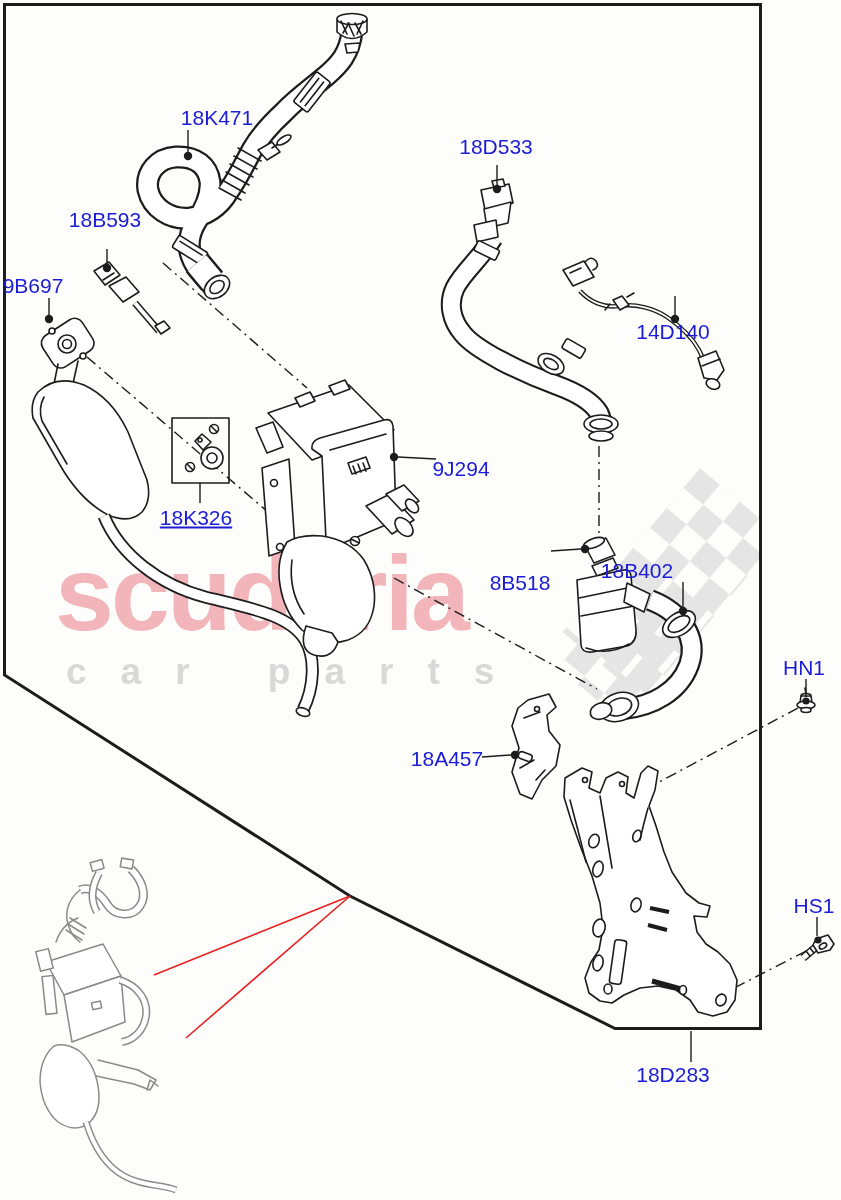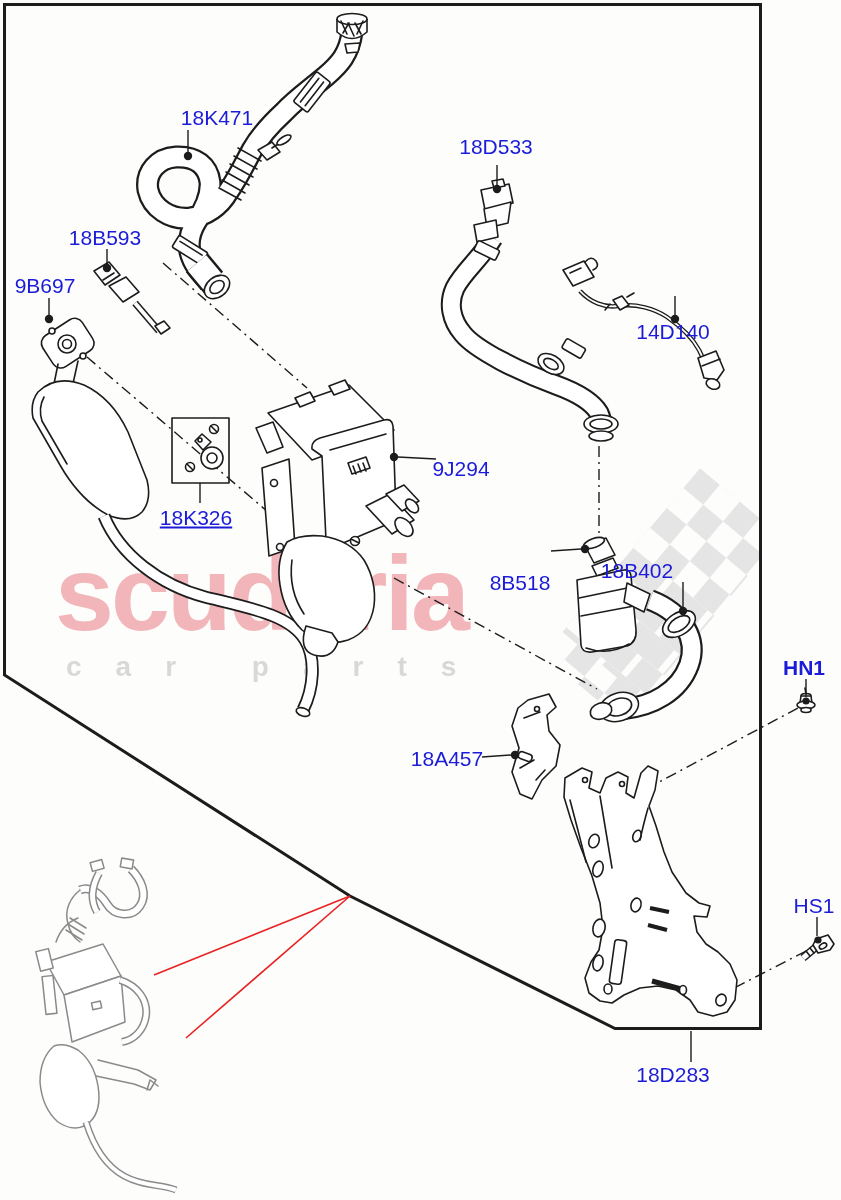--- a/index.html
+++ b/index.html
@@ -7,21 +7,21 @@
     position:relative;width:841px;height:1200px;overflow:hidden;
     background:#fdfefc;font-family:"Liberation Sans",sans-serif;
   }
   .wm-brand{
     position:absolute;left:55px;top:540px;line-height:1;
     font-family:"Liberation Sans",sans-serif;font-weight:bold;font-size:106px;
     letter-spacing:-3px;color:var(--wmtext,#f2b5b9);z-index:1;user-select:none;
   }
   .wm-sub{
     position:absolute;left:66px;top:653px;line-height:1;
-    font-family:"Liberation Sans",sans-serif;font-weight:bold;font-size:28px;
+    font-family:"Liberation Sans",sans-serif;font-weight:bold;font-size:37px;
     letter-spacing:34px;color:var(--wmsub,#d8d8d8);z-index:1;user-select:none;
   }
   svg.art{position:absolute;left:0;top:0;z-index:2;}
   .callout{
     position:absolute;transform:translate(-50%,-50%);z-index:3;
     font-family:"Liberation Sans",sans-serif;font-size:21px;line-height:1;
     color:var(--label,#1b1bd8);white-space:nowrap;cursor:pointer;
   }
   
   .ink{stroke:var(--line,#1c1c1c);fill:none;stroke-width:1.6;stroke-linecap:round;stroke-linejoin:round;}
@@ -341,26 +341,26 @@
       <path class="t-in" stroke-width="4.2" d="M86,1122 C94,1148 106,1166 124,1176 C144,1187 162,1184 176,1190"></path>
     </g>
 
     <g>
       <line class="red" x1="154" y1="975" x2="350" y2="896"></line>
       <line class="red" x1="186" y1="1038" x2="350" y2="896"></line>
     </g>
   </svg>
 
   <div class="callout" style="left:189px;top:117px;margin-left:28px;">18K471</div>
-  <div class="callout" style="left:105px;top:237px;">18B593</div>
-  <div class="callout" style="left:45px;top:285px;">9B697</div>
+  <div class="callout" style="left:105px;top:219px;">18B593</div>
+  <div class="callout" style="left:33px;top:285px;">9B697</div>
   <div class="callout" style="left:496px;top:146px;">18D533</div>
   <div class="callout" style="left:673px;top:284px;margin-top:47px;">14D140</div>
   <div class="callout" style="left:461px;top:468px;">9J294</div>
   <div class="callout" style="left:196px;top:517px;text-decoration:underline;">18K326</div>
   <div class="callout" style="left:520px;top:582px;">8B518</div>
   <div class="callout" style="left:637px;top:570px;">18B402</div>
-  <div class="callout" style="left:804px;top:667px;font-weight:bold;">HN1</div>
+  <div class="callout" style="left:804px;top:667px;">HN1</div>
   <div class="callout" style="left:447px;top:758px;">18A457</div>
   <div class="callout" style="left:814px;top:905px;">HS1</div>
   <div class="callout" style="left:673px;top:1074px;">18D283</div>
 
 </div>
 
 </body></html>

